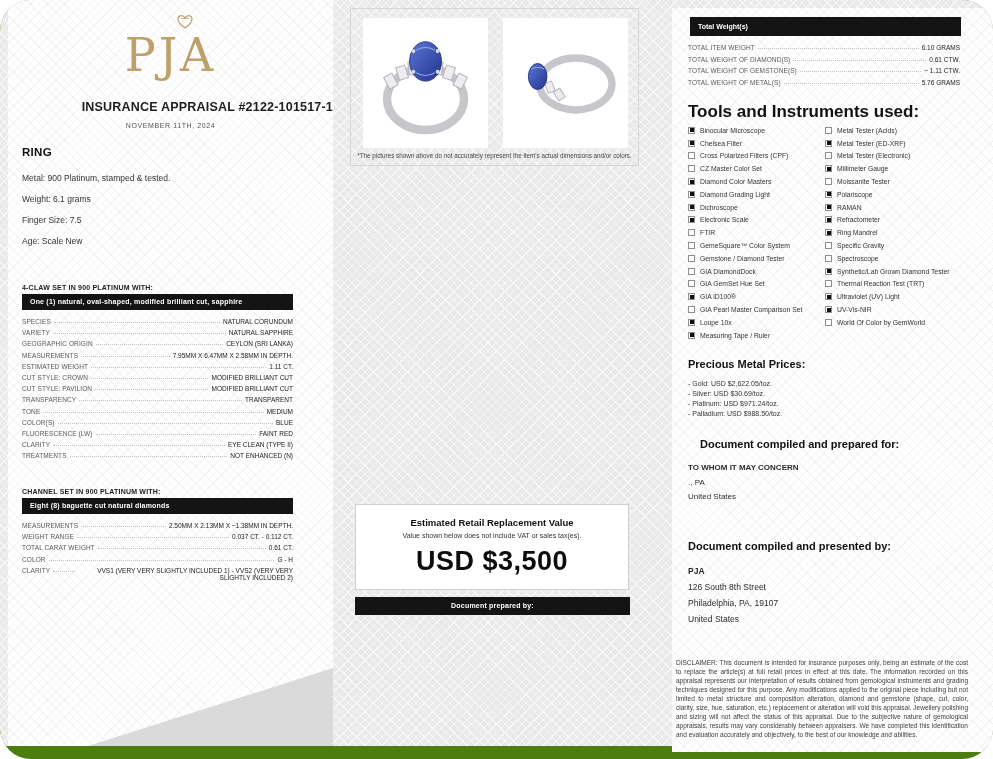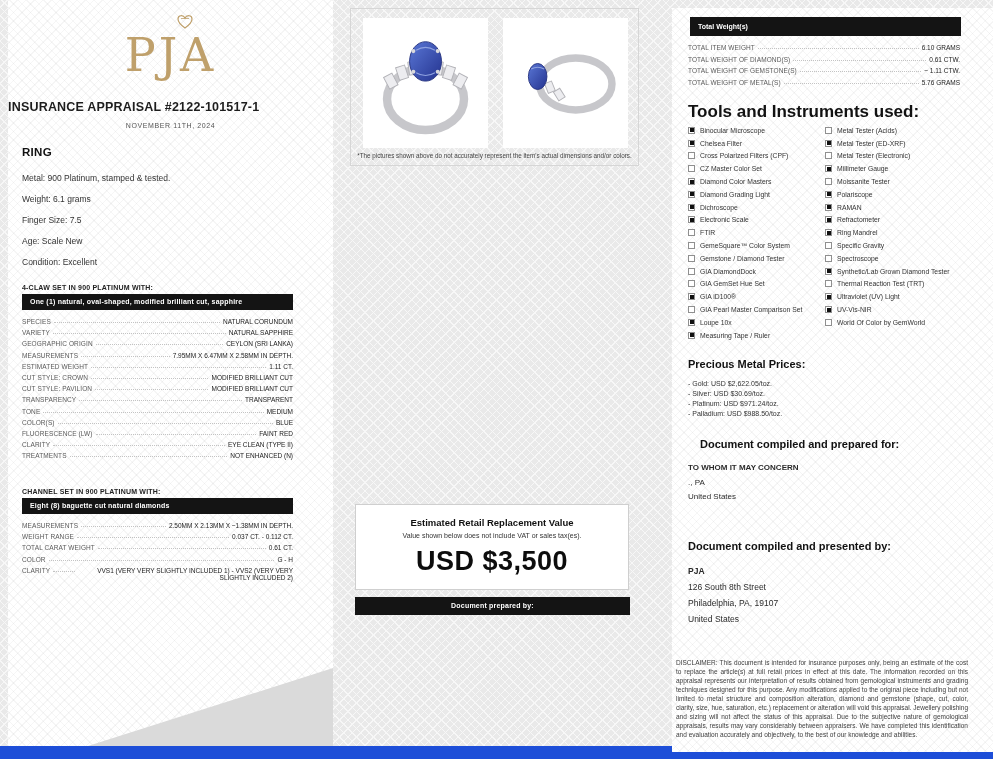--- a/index.html
+++ b/index.html
@@ -1,17 +1,17 @@
 <!DOCTYPE html>
 <html><head>
 <meta charset="utf-8">
 <style>
   * { margin:0; padding:0; box-sizing:border-box; }
   body { font-family:"Liberation Sans", sans-serif; background:#fff; }
-  #page { position:relative; width:993px; height:759px; background:#1d4ed8; overflow:hidden; }
+  #page { position:relative; width:993px; height:759px; background:#4d7c0f; overflow:hidden;border-radius:31px; }
 
   
   .page-pattern { position:absolute; left:0; top:0; width:993px; height:746px;
     background-color:#e9e9e9;
     background-image:
       repeating-linear-gradient(45deg, #f7f7f7 0 1px, rgba(255,255,255,0) 1px 6px),
       repeating-linear-gradient(-45deg, #f7f7f7 0 1px, rgba(255,255,255,0) 1px 6px);
   }
 
   .panel { position:absolute; background-color:#fff;
@@ -21,21 +21,21 @@
   }
   #left-panel  { left:8px;  top:0;   width:325px; height:746px; overflow:hidden; }
   #right-panel { left:672px; top:8px; width:321px; height:744px; }
 
   .abs { position:absolute; }
 
   
   .logo-wrap { top:14px; left:0; right:0; text-align:center; color:#bfa06b; }
   .logo-heart { display:block; margin:0 auto; transform:translateX(14px); }
   .logo-text { font-family:"DejaVu Serif", serif; font-size:46px; line-height:48px; letter-spacing:3px; color:#bfa06b; }
-  .doc-title { top:100px; left:0; right:0; text-align:left; font-size:12.5px; font-weight:bold; color:#1d1d1d; letter-spacing:.2px; }
+  .doc-title { top:100px; left:0; right:0; text-align:right; font-size:12.5px; font-weight:bold; color:#1d1d1d; letter-spacing:.2px; }
   .doc-date  { top:122px; left:0; right:0; text-align:center; font-size:7px; color:#555; letter-spacing:.6px; }
   .ring-h { top:146px; left:14px; font-size:11.5px; font-weight:bold; color:#111; letter-spacing:.3px; }
   .details { top:173px; left:14px; right:14px; }
   .dline { height:21px; font-size:8.5px; color:#333; }
   .sec-h { font-size:7px; font-weight:bold; color:#222; letter-spacing:.2px; }
   .sec1-h { top:284px; left:14px; } .sec2-h { top:488px; left:14px; }
   .banner { background:#141414; color:#fff; font-size:7px; font-weight:bold; line-height:16px; height:16px; padding-left:8px; letter-spacing:.2px; }
   .banner1 { top:294px; left:14px; width:271px; } .banner2 { top:498px; left:14px; width:271px; }
   .spec-table { left:14px; width:271px; }
   .table1 { top:318px; } .table2 { top:522px; }
@@ -109,21 +109,20 @@
     <div class="abs doc-title">INSURANCE APPRAISAL #2122-101517-1</div>
     <div class="abs doc-date">NOVEMBER 11TH, 2024</div>
     <div class="abs ring-h">RING</div>
 
     <div class="abs details">
 
     <div class="dline">Metal: 900 Platinum, stamped &amp; tested.</div>
         <div class="dline">Weight: 6.1 grams</div>
         <div class="dline">Finger Size: 7.5</div>
         <div class="dline">Age: Scale New</div>
-        <div class="dline">Condition: Excellent</div>
       </div>
 
     <div class="abs sec-h sec1-h">4-CLAW SET IN 900 PLATINUM WITH:</div>
     <div class="abs banner banner1">One (1) natural, oval-shaped, modified brilliant cut, sapphire</div>
     <div class="abs spec-table table1">
 
         <div class="trow">
           <span class="lbl">SPECIES</span>
           <span class="dots"></span>
           <span class="val">NATURAL CORUNDUM</span>

